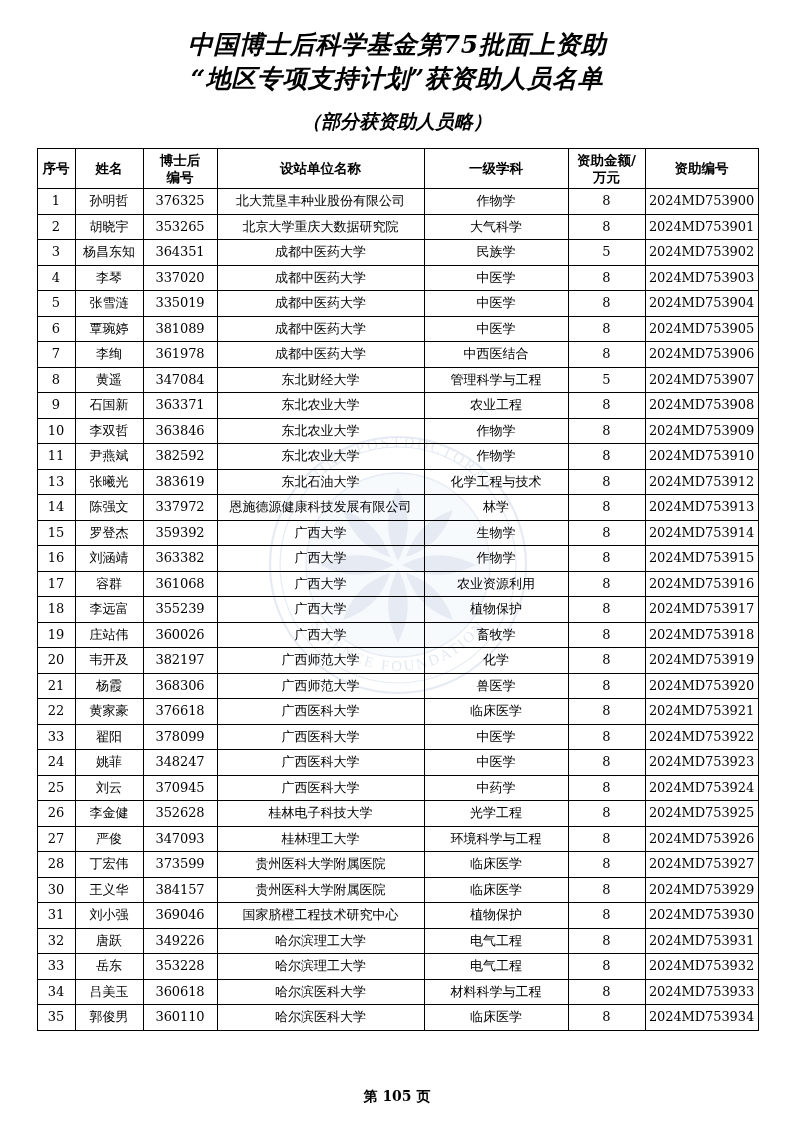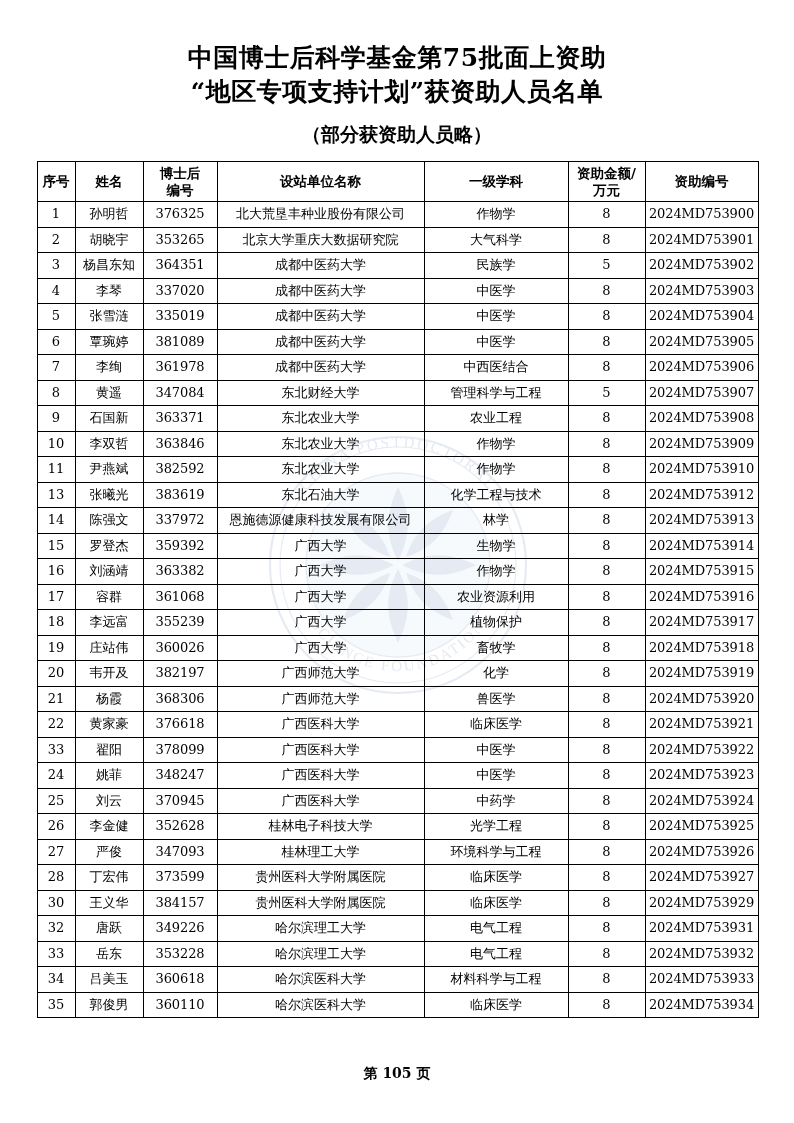--- a/index.html
+++ b/index.html
@@ -32,22 +32,23 @@
     height: 300px;
     opacity: 0.30;
     pointer-events: none;
     z-index: 0;
   }
 
   
   .title-block {
     position: relative;
     z-index: 2;
-    padding-top: 41px;
+    padding-top: 28px;
     text-align: center;
+    font-style: italic;
   }
   .title-line {
     font-size: 25px;
     font-weight: bold;
     letter-spacing: 0.5px;
     line-height: 34px;
     font-family: "DejaVu Serif", "Liberation Serif", serif;
   }
   .subtitle-line {
     font-size: 19px;
@@ -105,21 +106,21 @@
   col.w-unit    { width: 207px; }
   col.w-disc    { width: 144px; }
   col.w-amount  { width: 77px; }
   col.w-grantno { width: 113px; }
 
   
   .footer {
     position: absolute;
     left: 0;
     right: 0;
-    bottom: 40px;
+    bottom: 17px;
     text-align: center;
     font-size: 14px;
     font-weight: bold;
     z-index: 2;
     font-family: "DejaVu Serif", "Liberation Serif", serif;
   }
   .footer .pg { margin: 0 5px; }
 </style>
 </head>
 <body>
@@ -436,20 +437,29 @@
           <tr>
             <td class="c-num">30</td>
             <td class="c-name">王义华</td>
             <td class="c-pdid">384157</td>
             <td class="c-unit">贵州医科大学附属医院</td>
             <td class="c-disc">临床医学</td>
             <td class="c-amount">8</td>
             <td class="c-grantno">2024MD753929</td>
           </tr>
           <tr>
+            <td class="c-num">31</td>
+            <td class="c-name">刘小强</td>
+            <td class="c-pdid">369046</td>
+            <td class="c-unit">国家脐橙工程技术研究中心</td>
+            <td class="c-disc">植物保护</td>
+            <td class="c-amount">8</td>
+            <td class="c-grantno">2024MD753930</td>
+          </tr>
+          <tr>
             <td class="c-num">32</td>
             <td class="c-name">唐跃</td>
             <td class="c-pdid">349226</td>
             <td class="c-unit">哈尔滨理工大学</td>
             <td class="c-disc">电气工程</td>
             <td class="c-amount">8</td>
             <td class="c-grantno">2024MD753931</td>
           </tr>
           <tr>
             <td class="c-num">33</td>

